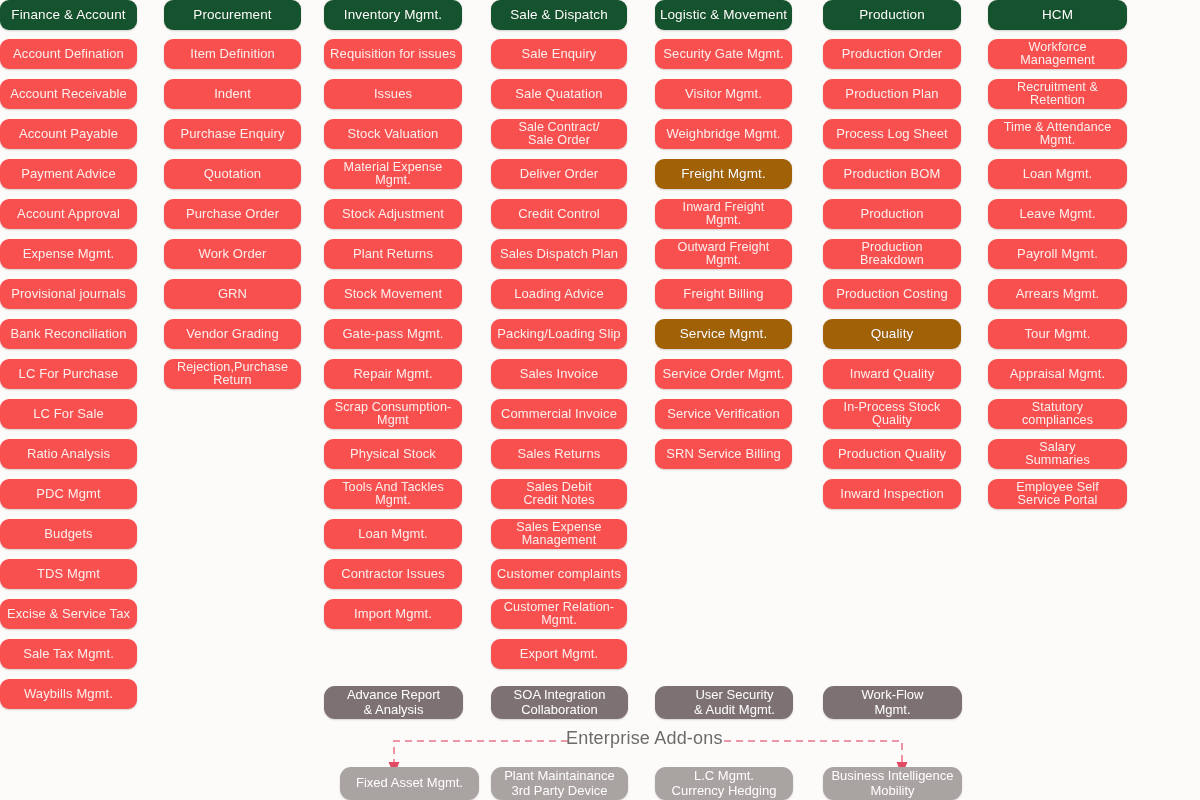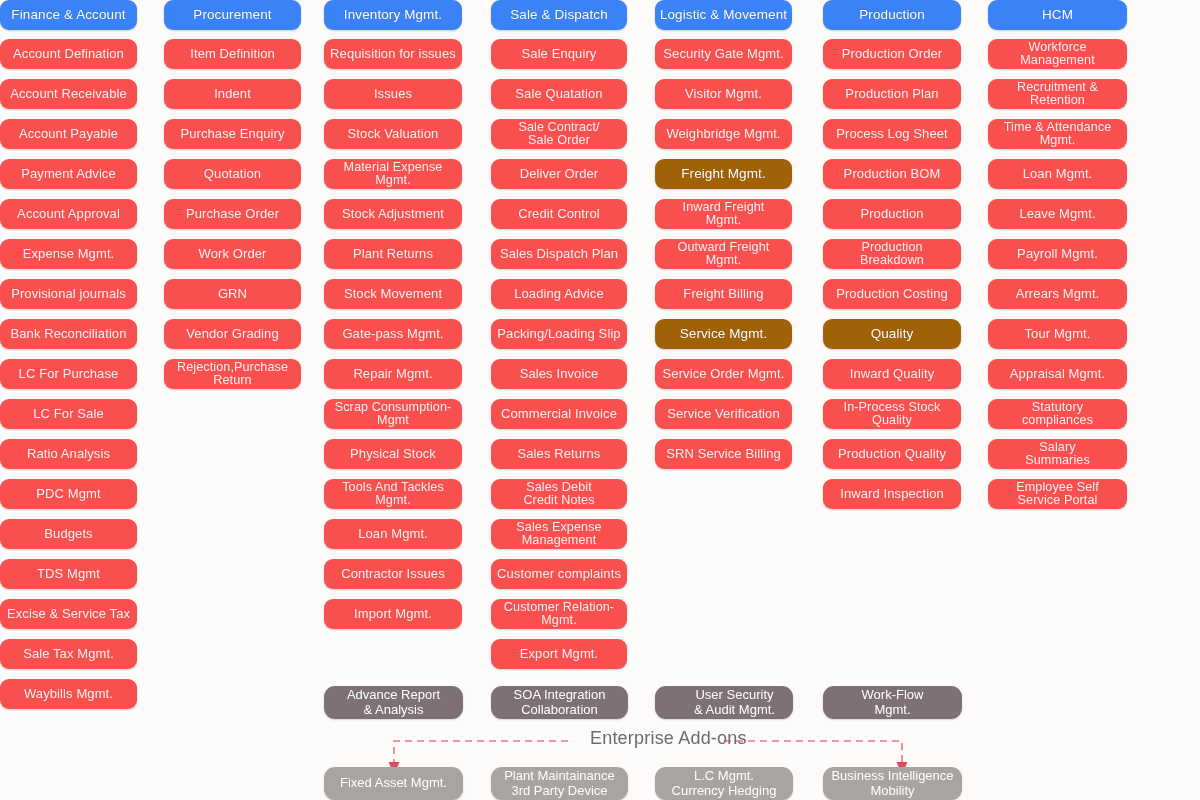--- a/index.html
+++ b/index.html
@@ -36,21 +36,21 @@
     text-align: center;
     line-height: 1.05;
     padding: 2px 4px;
     letter-spacing: 0.1px;
     white-space: pre-line;
     user-select: none;
     box-shadow: 0 1px 2px rgba(0,0,0,0.18);
   }
 
   .pill.header {
-    background: #3b82f6;
+    background: #14532d;
     font-size: 13.5px;
     height: 30px;
     margin-bottom: 9px;
     text-shadow: 0 0 1px rgba(0,0,0,0.25);
   }
 
   .pill.sub {
     background: #a16207;
     font-size: 13.5px;
     height: 30px;
@@ -240,32 +240,32 @@
 
   <svg class="connector" style="left:380px; top:735px;" width="190" height="45" viewBox="0 0 190 45">
     <path d="M188 6 L14 6 L14 28" fill="none" stroke="#e8788a" stroke-width="1.6" stroke-dasharray="7 5"></path>
     <path d="M14 40 L8.5 27 L19.5 27 Z" fill="#e24a63"></path>
   </svg>
   <svg class="connector" style="left:722px; top:735px;" width="195" height="45" viewBox="0 0 195 45">
     <path d="M2 6 L180 6 L180 28" fill="none" stroke="#e8788a" stroke-width="1.6" stroke-dasharray="7 5"></path>
     <path d="M180 40 L174.5 27 L185.5 27 Z" fill="#e24a63"></path>
   </svg>
 
-  <div id="addons-label" style="left: 590px; top: 728px;">Enterprise Add-ons</div>
+  <div id="addons-label" style="left: 566px; top: 728px;">Enterprise Add-ons</div>
 
   <div id="addons-layer">
       <div class="addon dark" style="left: 324px; width: 139px; top: 686px; height: 33px;">Advance Report
 &amp; Analysis</div>
       <div class="addon dark" style="left: 491px; width: 137px; top: 686px; height: 33px;">SOA Integration
 Collaboration</div>
       <div class="addon dark" style="left: 655px; width: 138px; top: 686px; height: 33px; padding-left: 26px;">User Security
 &amp; Audit Mgmt.</div>
       <div class="addon dark" style="left: 823px; width: 139px; top: 686px; height: 33px;">Work-Flow
 Mgmt.</div>
-      <div class="addon light" style="left: 324px; width: 139px; top: 767px; height: 33px;">Fixed Asset Mgmt.</div>
+      <div class="addon light" style="left: 340px; width: 139px; top: 767px; height: 33px;">Fixed Asset Mgmt.</div>
       <div class="addon light" style="left: 491px; width: 137px; top: 767px; height: 33px;">Plant Maintainance
 3rd Party Device</div>
       <div class="addon light" style="left: 655px; width: 138px; top: 767px; height: 33px;">L.C  Mgmt.
 Currency Hedging</div>
       <div class="addon light" style="left: 823px; width: 139px; top: 767px; height: 33px;">Business Intelligence
 Mobility</div>
     </div>
 </div>
 
 </body></html>

